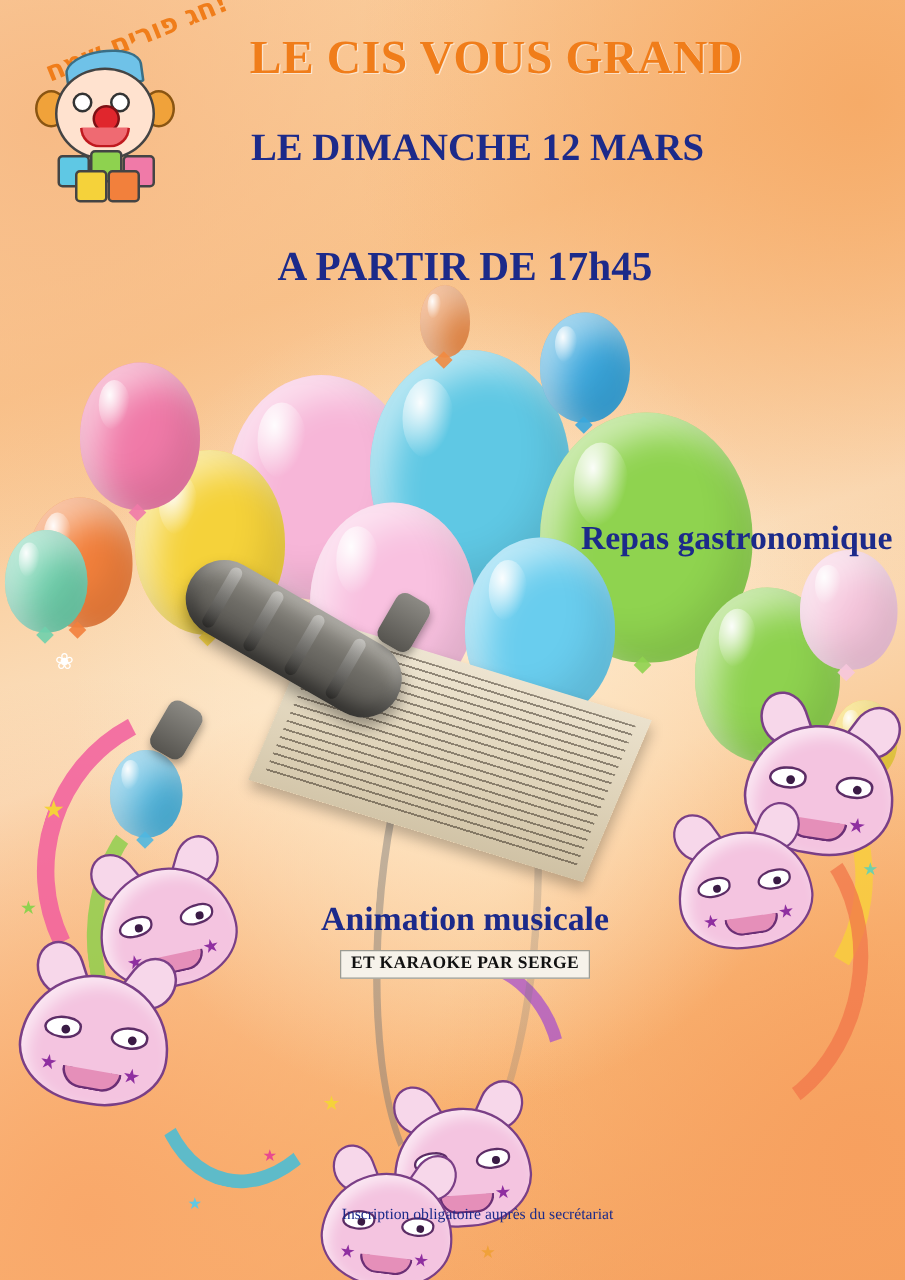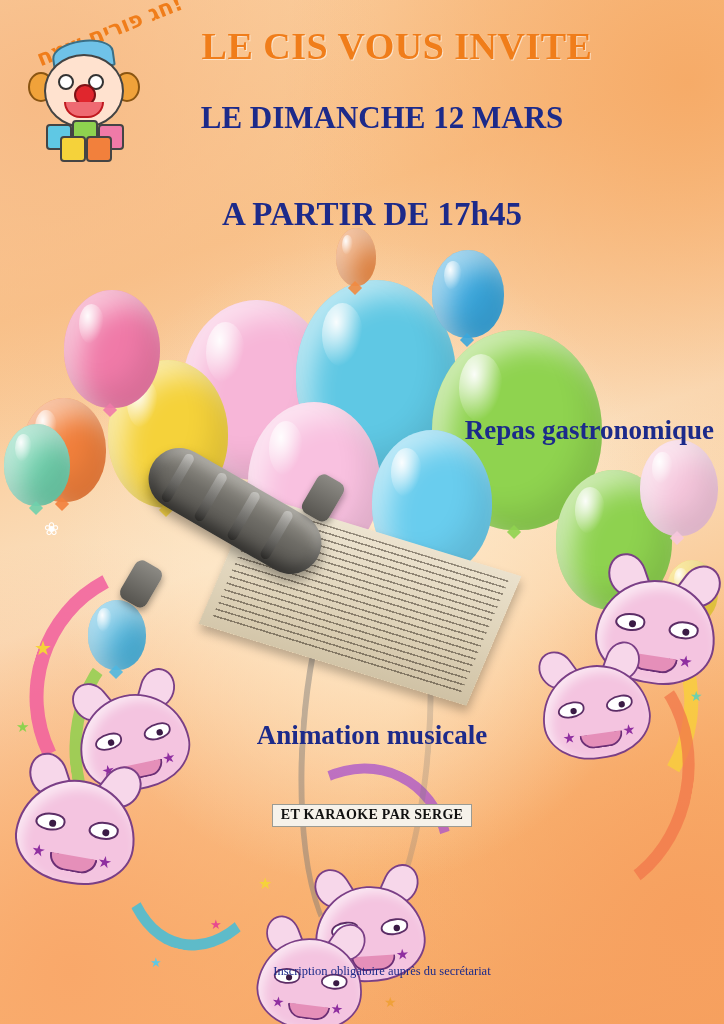--- a/index.html
+++ b/index.html
@@ -271,21 +271,20 @@
     color: #1c2a8a;
     font-size: 27px;
     font-weight: bold;
     padding-left: 20px;
     box-sizing: border-box;
   }
   #t-karaoke {
     top: 760px;
     padding-left: 20px;
     box-sizing: border-box;
-    margin-top: 44px;
   }
   #t-karaoke span {
     display: inline-block;
     background: #f6f2ea;
     border: 1px solid #9b9b93;
     padding: 2px 8px 3px;
     font-size: 14px;
     font-weight: bold;
     color: #111;
     letter-spacing: .3px;
@@ -515,21 +514,21 @@
     <span class="cmouth"></span>
     <span class="collar">
       <span style="left:0; top:4px; background:#5fc8e4;"></span>
       <span style="left:26px; top:0; background:#8ed24f;"></span>
       <span style="left:52px; top:4px; background:#f07aa8;"></span>
       <span style="left:14px; top:16px; background:#f5d23a;"></span>
       <span style="left:40px; top:16px; background:#f2803c;"></span>
     </span>
   </div>
 
-  <div class="txt" id="t-invite">LE CIS VOUS INVITE</div>
+  <div class="txt" id="t-invite">LE CIS VOUS GRAND</div>
   <div class="txt" id="t-date">LE DIMANCHE 12 MARS</div>
   <div class="txt" id="t-from">A PARTIR DE 17h45</div>
   <div class="txt" id="t-anim">Animation musicale</div>
   <div class="txt" id="t-repas">Repas gastronomique</div>
   <div class="txt" id="t-karaoke">
     <span>ET KARAOKE  PAR SERGE</span>
   </div>
 
 
   <div id="footer">

